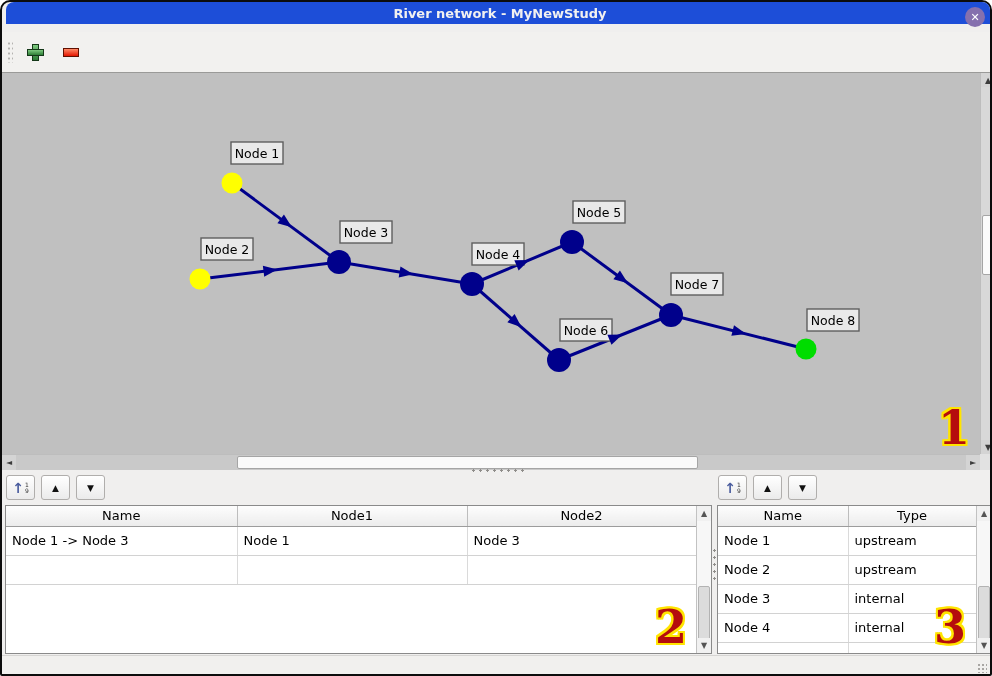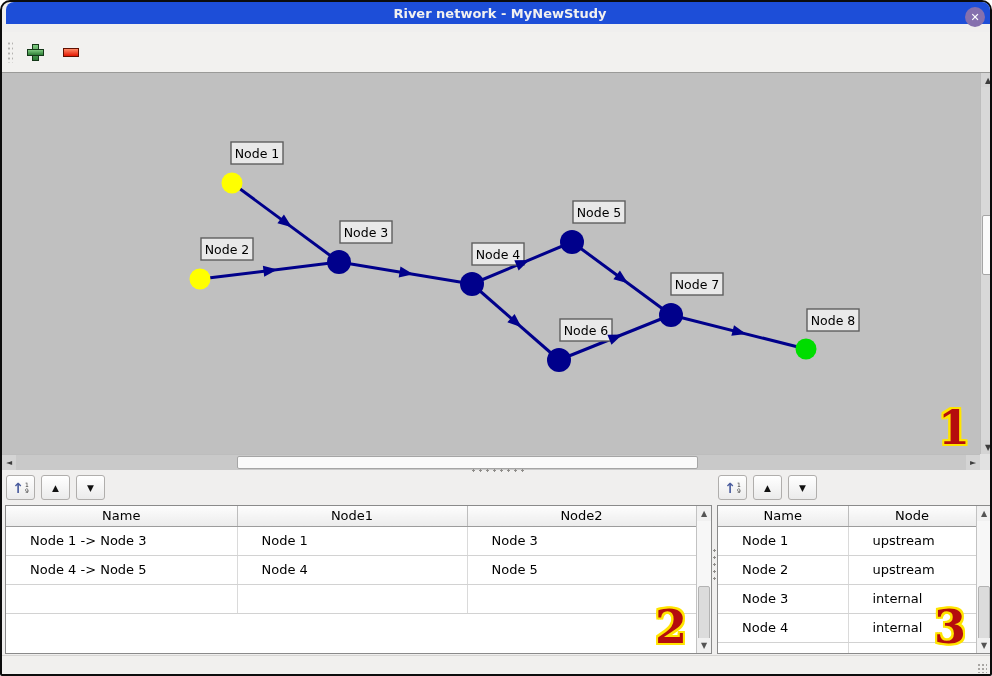--- a/index.html
+++ b/index.html
@@ -84,21 +84,21 @@
   .table-wrap { position:absolute; top:503px; height:149px; background:#ffffff; border:1px solid #8a8a8a; overflow:hidden; }
   .table-wrap.links { left:3px;   width:707px; }
   .table-wrap.nodes { left:715px; width:275px; }
   table { border-collapse:collapse; table-layout:fixed; font-size:13px; color:#000; }
   th {
     height:20px; font-weight:normal; text-align:center; font-size:13px;
     background:linear-gradient(#fdfdfd,#ececec);
     border-right:1px solid #bdbdbd; border-bottom:1px solid #9c9c9c;
   }
   td {
-    height:29px; padding-left:24px; background:#ffffff; white-space:nowrap; overflow:hidden;
+    height:29px; padding-left:6px; background:#ffffff; white-space:nowrap; overflow:hidden;
     border-right:1px solid #dadada; border-bottom:1px solid #d2d2d2;
   }
   
   .tscroll { position:absolute; right:0; top:0; bottom:0; width:15px; background:#f7f7f7; border-left:1px solid #c2c2c2; }
   .tscroll .sb-up   { left:0; top:0; width:14px; height:15px; background:#f1f1f1; color:#555; }
   .tscroll .sb-down { left:0; bottom:0; width:14px; height:15px; background:#f1f1f1; color:#555; }
   .tscroll .thumb { position:absolute; left:1px; top:80px; width:12px; height:57px; background:#dcdcdc; border:1px solid #b3b3b3; border-radius:2px; }
   
   .statusbar { position:absolute; left:0; top:653px; width:100%; height:21px; background:#f1f0ee; border-top:1px solid #d6d5d3; }
   .resize-grip { position:absolute; right:3px; bottom:3px; width:10px; height:10px;
@@ -257,25 +257,20 @@
             <th>Node2</th>
           </tr>
         </thead>
         <tbody>
           <tr>
             <td>Node 1 -&gt; Node 3</td>
             <td>Node 1</td>
             <td>Node 3</td>
           </tr>
           <tr>
-            <td>Node 4 -&gt; Node 5</td>
-            <td>Node 4</td>
-            <td>Node 5</td>
-          </tr>
-          <tr>
             <td>&nbsp;</td>
             <td>&nbsp;</td>
             <td>&nbsp;</td>
           </tr>
         </tbody>
       </table>
     <div class="tscroll">
       <div class="sb-btn sb-up">▲</div>
       <div class="thumb"></div>
       <div class="sb-btn sb-down">▼</div>
@@ -287,21 +282,21 @@
 
   <div class="table-wrap nodes">
     <table>
         <colgroup>
           <col style="width: 130px;">
           <col style="width: 128px;">
         </colgroup>
         <thead>
           <tr>
             <th>Name</th>
-            <th>Node</th>
+            <th>Type</th>
           </tr>
         </thead>
         <tbody>
           <tr>
             <td>Node 1</td>
             <td>upstream</td>
           </tr>
           <tr>
             <td>Node 2</td>
             <td>upstream</td>

